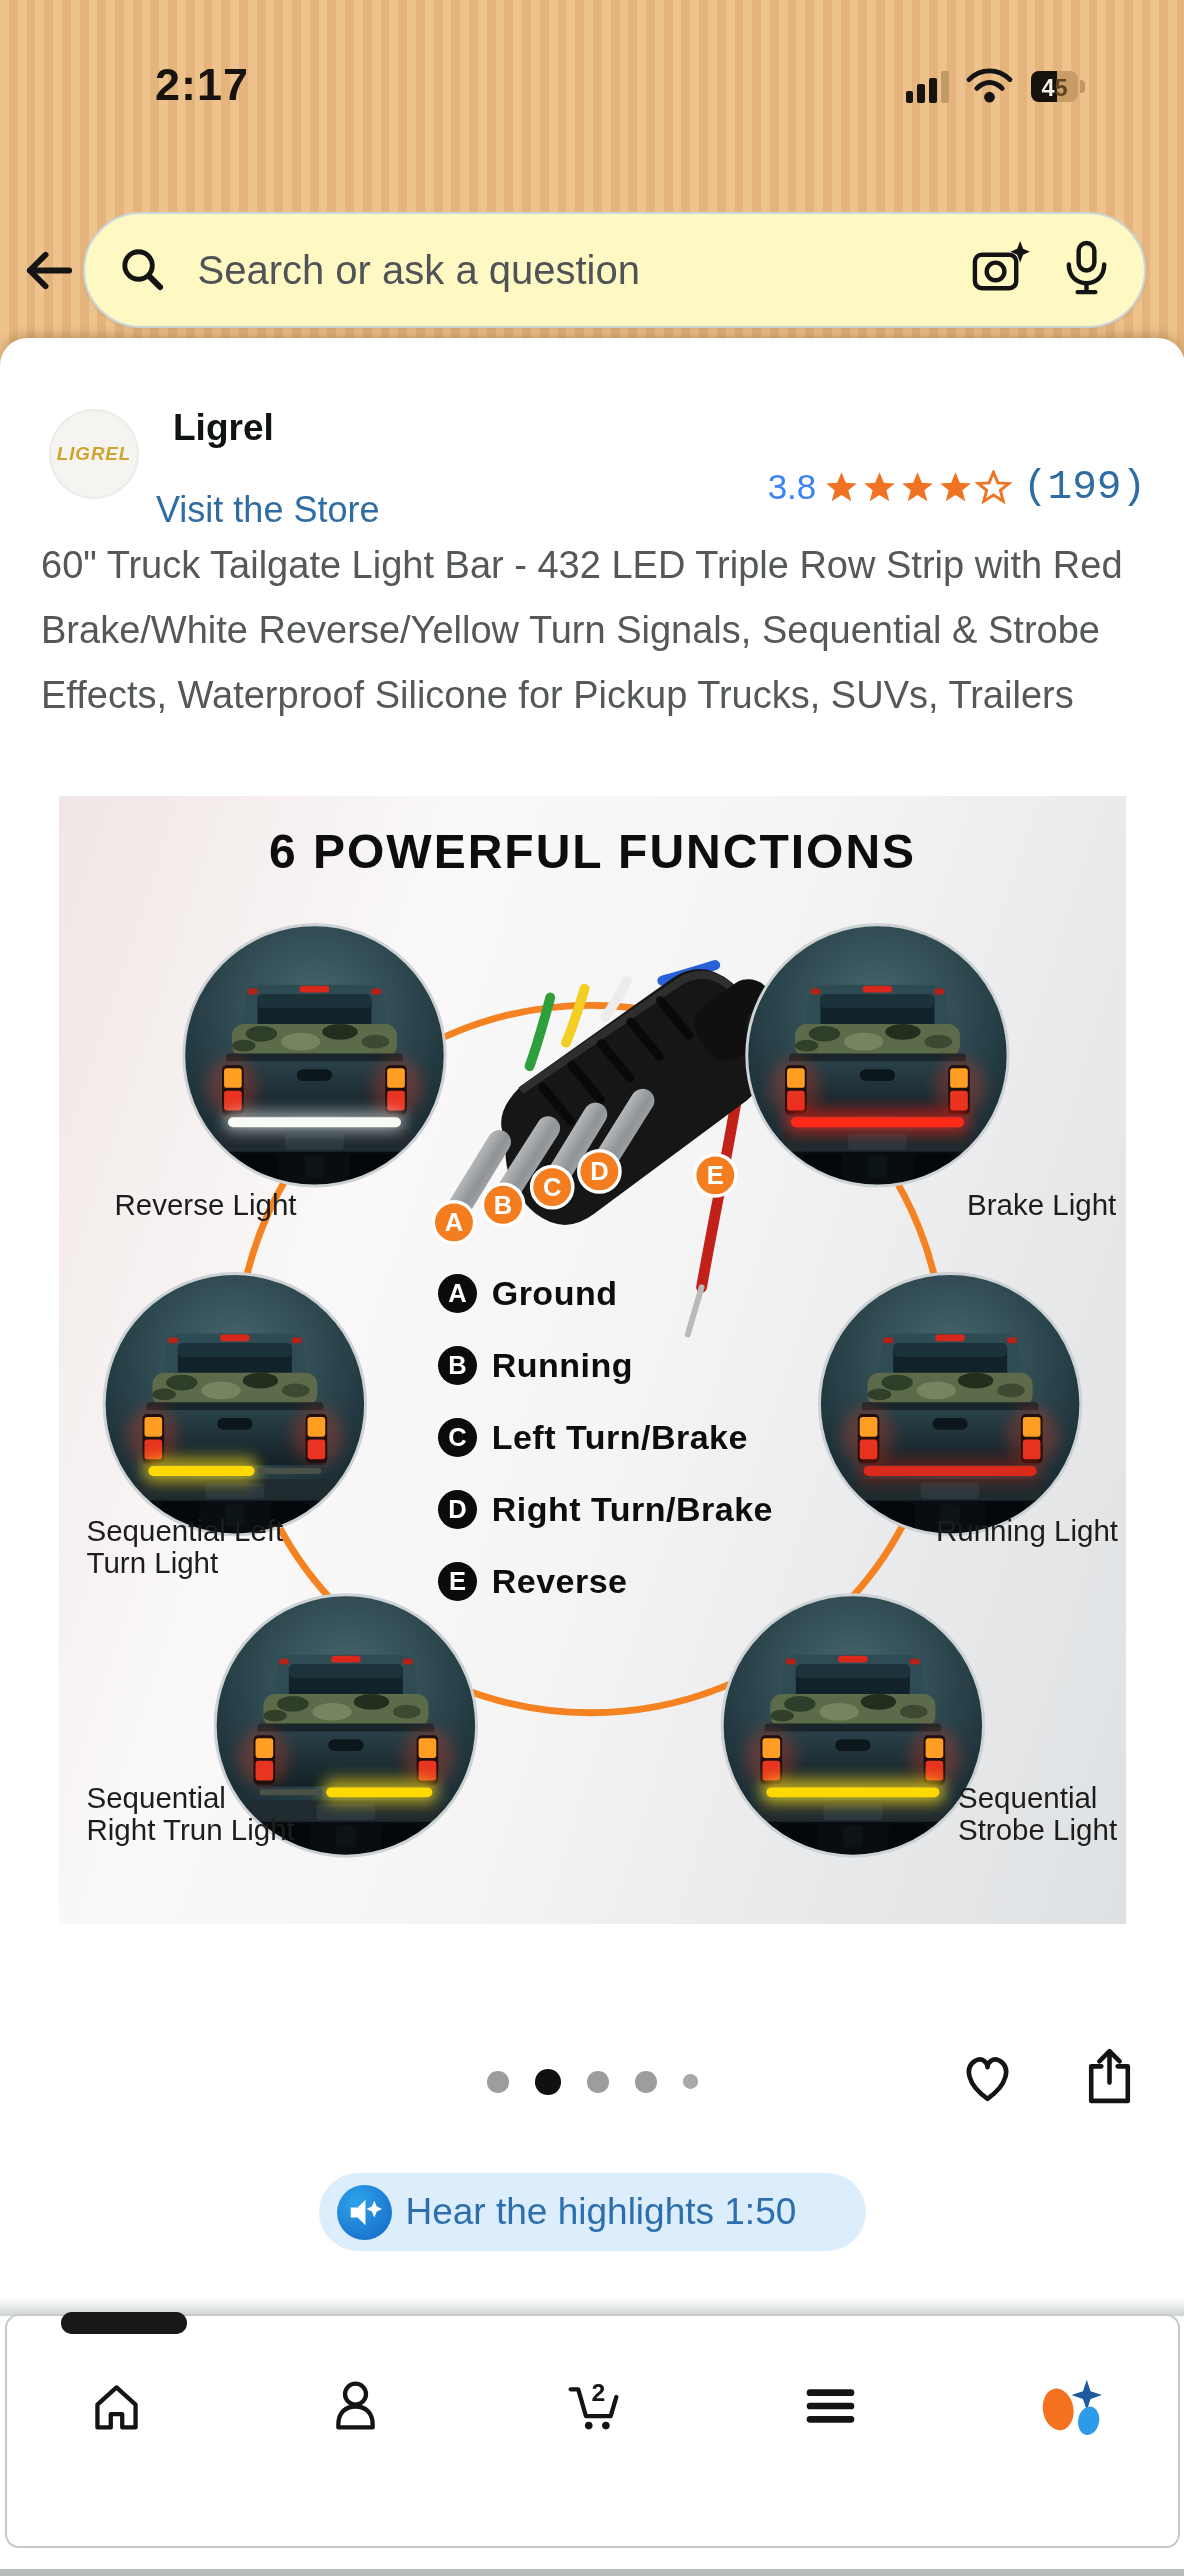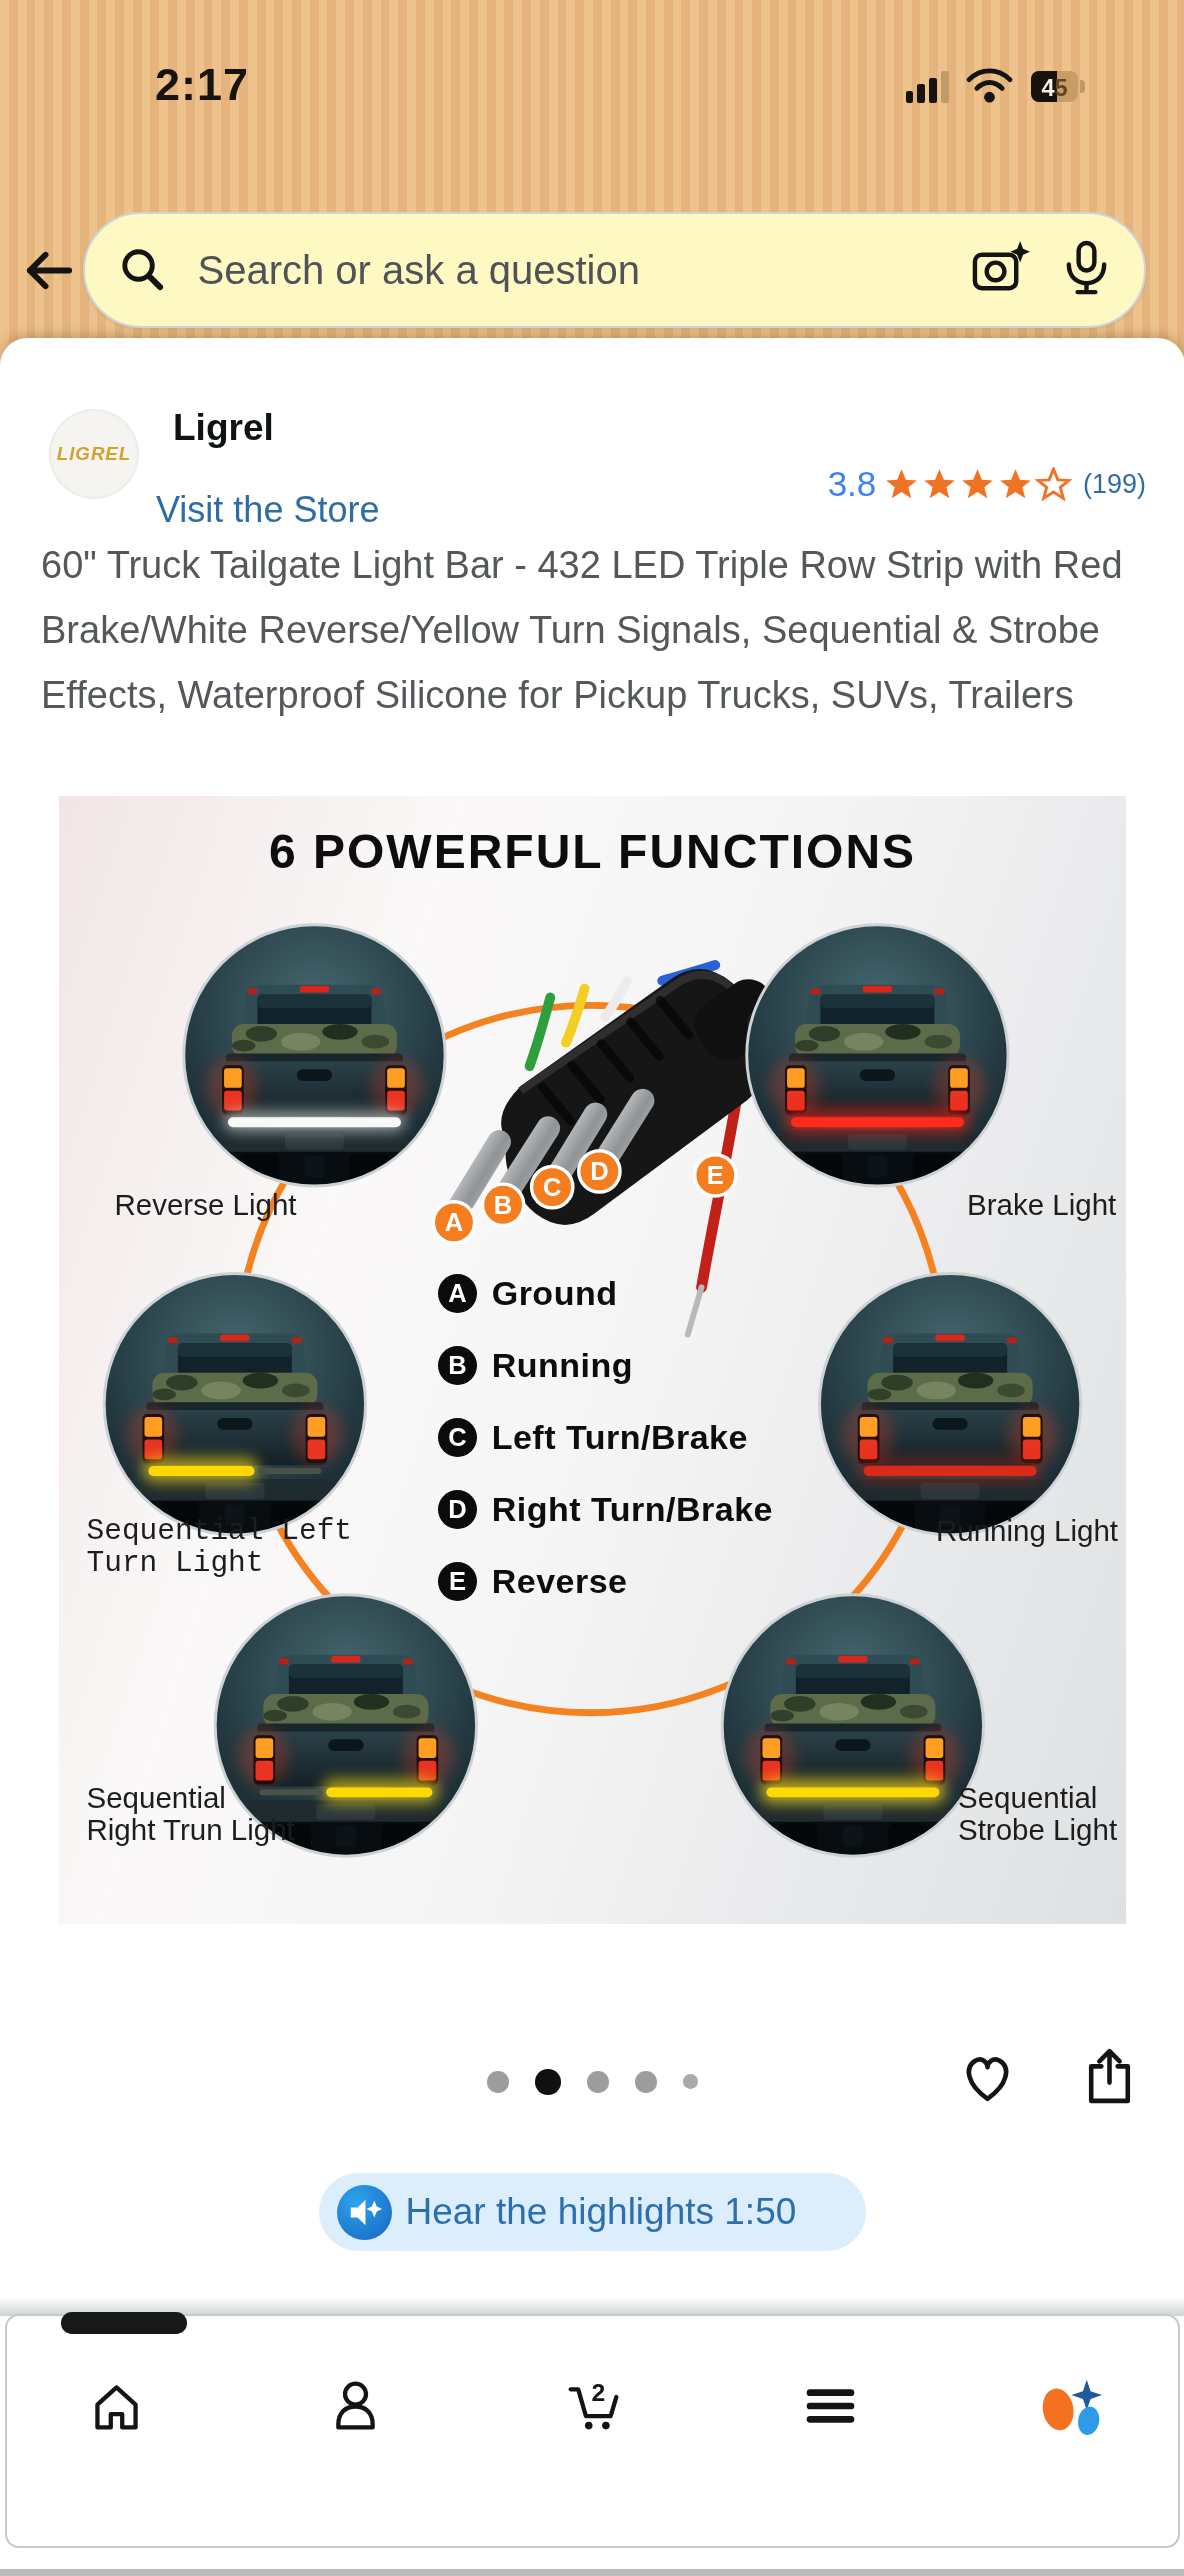--- a/index.html
+++ b/index.html
@@ -36,21 +36,21 @@
   .card{position:absolute;left:0;top:338px;width:1185px;height:1975px;background:#fff;
     border-radius:27.5px 27.5px 0 0;box-shadow:0 -3.9px 9.8px rgba(90,60,20,.25);}
   .seller-logo{position:absolute;left:49px;top:71px;width:90px;height:90px;border-radius:50%;
     background:#f5f4f1;box-shadow:0 0 0 2px #ececea inset;display:flex;align-items:center;justify-content:center;}
   .seller-logo span{font-size:18.7px;font-weight:700;font-style:italic;color:#cfa32e;letter-spacing:1px;}
   .seller-name{position:absolute;left:173px;top:69px;font-size:37px;font-weight:700;color:#101314;}
   .store-link{position:absolute;left:156px;top:122px;font-size:36px;color:#2e6da4;margin-top:29px;}
   .rating-row{position:absolute;right:39px;top:126px;display:flex;align-items:center;gap:6.9px;}
   .rating-val{font-size:35px;color:#3b82f6;}
   .stars{display:flex;gap:1px;}
-  .review-count{font-size:27px;color:#2e6da4;margin-left:3.9px;}
+  .review-count{font-size:41px;color:#2e6da4;margin-left:3.9px;font-family:Liberation Mono, monospace;}
   .prod-title{position:absolute;left:41px;top:195px;width:1106px;font-size:38px;line-height:65px;color:#54585a;}
 
   
   .hero{position:absolute;left:59px;top:458px;width:1067px;height:1128px;overflow:hidden;
     background:linear-gradient(108deg,#f0e6e5 0%,#faf8f8 28%,#f6f5f5 52%,#e8e9eb 78%,#dee1e3 100%);}
   .hero-heading{position:absolute;left:0;top:27.5px;width:100%;text-align:center;
     font-size:48px;font-weight:700;color:#0d0d0d;letter-spacing:2px;}
   .hero svg.scene{position:absolute;left:0;top:0;}
   .fn-label{position:absolute;font-size:29.5px;color:#1d1d1d;line-height:32px;}
   .legend-list{position:absolute;left:379px;top:477px;display:flex;flex-direction:column;gap:31px;}
@@ -342,21 +342,21 @@
       </svg>
 
       <div class="hero-heading">6 POWERFUL FUNCTIONS</div>
 
       <div class="fn-label" style="left:27.5px;top:393px;margin-left:28px;">
         <div>Reverse Light</div>
       </div>
       <div class="fn-label" style="left:908px;top:393px;">
         <div>Brake Light</div>
       </div>
-      <div class="fn-label" style="left:27.5px;top:719px;font-family:Liberation Mono, monospace;">
+      <div class="fn-label" style="left:27.5px;top:719px;">
         <div>Sequential Left</div>
         <div>Turn Light</div>
       </div>
       <div class="fn-label" style="left:877px;top:719px;">
         <div>Running Light</div>
       </div>
       <div class="fn-label" style="left:27.5px;top:986px;">
         <div>Sequential</div>
         <div>Right Trun Light</div>
       </div>

